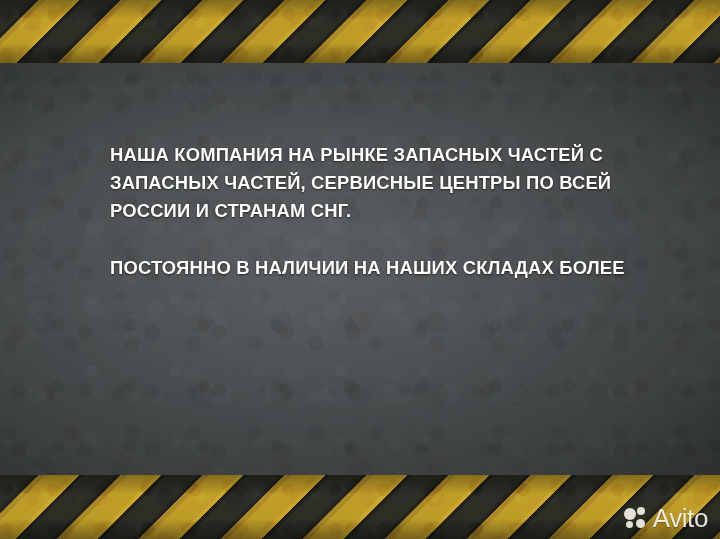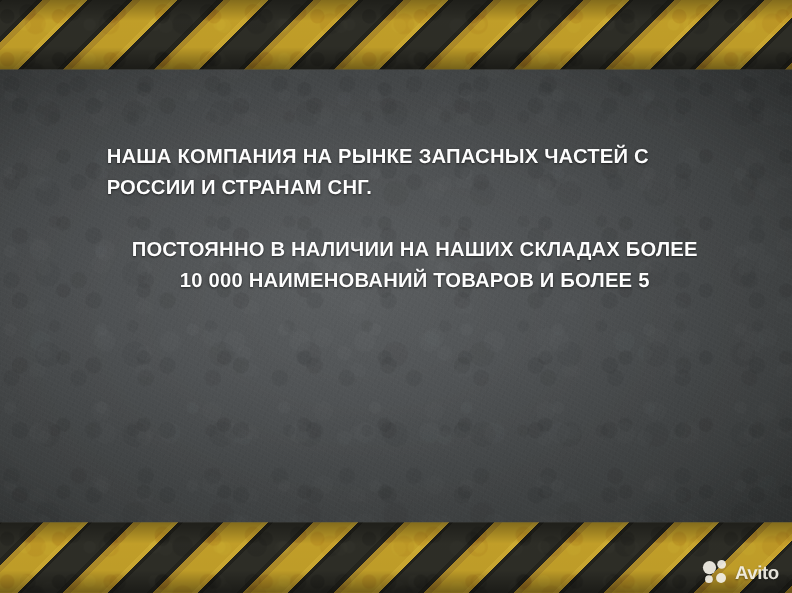--- a/index.html
+++ b/index.html
@@ -92,38 +92,38 @@
   .copy{
     position:absolute;left:97px;top:128px;width:560px;
     color:#fdfdfd;
     font-size:18.4px;
     font-weight:bold;
     line-height:28.2px;
     letter-spacing:.18px;
     text-transform:uppercase;
     text-shadow:0 1px 2px rgba(0,0,0,.55), 0 0 1px rgba(0,0,0,.35);
   }
-  .para{margin:0;}
-  .para + .para{margin-top:28.2px;text-align:center;}
+  .para{margin:13px;}
+  .para + .para{margin-top:28.2px;}
   .para .ln{display:block;white-space:nowrap;}
 
   
   #avito-watermark{
     position:absolute;right:12px;bottom:8px;
     display:flex;align-items:center;gap:5px;
     opacity:.93;
   }
   .avito-mark{position:relative;width:24px;height:22px;flex:0 0 auto;}
   .avito-mark i{position:absolute;border-radius:50%;background:#f2efe6;display:block;}
   .avito-mark i.c1{width:12px;height:12px;left:0;top:1px;}
   .avito-mark i.c2{width:8px;height:8px;left:13px;top:0px;}
   .avito-mark i.c3{width:7px;height:7px;left:2px;top:14px;}
   .avito-mark i.c4{width:9px;height:9px;left:12px;top:12px;}
   .avito-word{
-    font-size:17px;font-weight:bold;color:#f4f1e8;
+    font-size:26px;font-weight:normal;color:#f4f1e8;
     letter-spacing:-.4px;line-height:1;
     text-shadow:0 1px 2px rgba(0,0,0,.45);
   }
 </style>
 </head>
 <body>
 
 <div class="poster">
 
   <div class="wall"></div>
@@ -132,25 +132,25 @@
 
   <div class="band" id="band-top">
     <div class="stripes"></div>
     <div class="btex"></div>
     <div class="bshade"></div>
   </div>
 
   <div class="copy">
     <p class="para">
       <span class="ln">НАША КОМПАНИЯ НА РЫНКЕ ЗАПАСНЫХ ЧАСТЕЙ С</span>
+      <span class="ln">ЗАПАСНЫХ ЧАСТЕЙ, СЕРВИСНЫЕ ЦЕНТРЫ ПО ВСЕЙ</span>
       <span class="ln">РОССИИ И СТРАНАМ СНГ.</span>
     </p>
     <p class="para">
       <span class="ln">ПОСТОЯННО В НАЛИЧИИ НА НАШИХ СКЛАДАХ БОЛЕЕ</span>
-      <span class="ln">10 000 НАИМЕНОВАНИЙ ТОВАРОВ И БОЛЕЕ 5</span>
     </p>
   </div>
 
   <div class="band" id="band-bottom">
     <div class="stripes"></div>
     <div class="btex"></div>
     <div class="bshade"></div>
   </div>
 
   <div id="avito-watermark">

